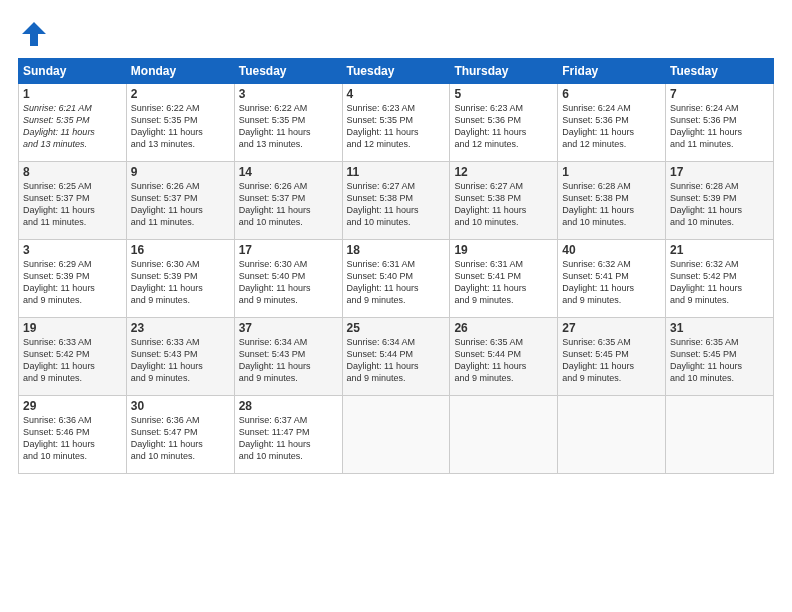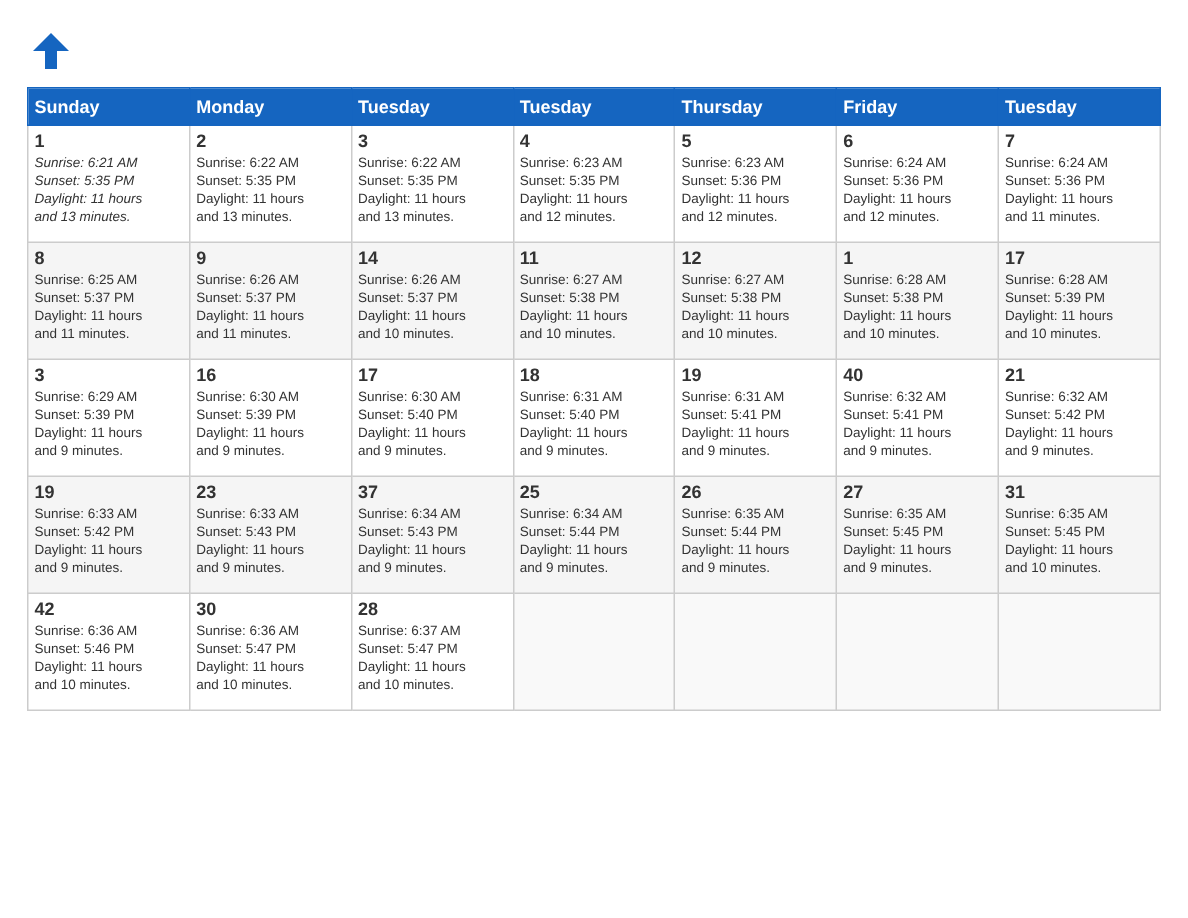--- a/index.html
+++ b/index.html
@@ -325,37 +325,37 @@
           <td>
             <span class="day-num">31</span>
             <div class="day-info" style="white-space: pre-line;">Sunrise: 6:35 AM
 Sunset: 5:45 PM
 Daylight: 11 hours
 and 10 minutes.</div>
           </td>
         </tr>
         <tr>
           <td>
-            <span class="day-num">42</span>
+            <span class="day-num">29</span>
             <div class="day-info" style="white-space: pre-line;">Sunrise: 6:36 AM
 Sunset: 5:46 PM
 Daylight: 11 hours
 and 10 minutes.</div>
           </td>
           <td>
             <span class="day-num">30</span>
             <div class="day-info" style="white-space: pre-line;">Sunrise: 6:36 AM
 Sunset: 5:47 PM
 Daylight: 11 hours
 and 10 minutes.</div>
           </td>
           <td>
             <span class="day-num">28</span>
             <div class="day-info" style="white-space: pre-line;">Sunrise: 6:37 AM
-Sunset: 5:47 PM
+Sunset: 11:47 PM
 Daylight: 11 hours
 and 10 minutes.</div>
           </td>
           <td class="empty-cell"></td>
           <td class="empty-cell"></td>
           <td class="empty-cell"></td>
           <td class="empty-cell"></td>
         </tr>
       </tbody>
   </table>

